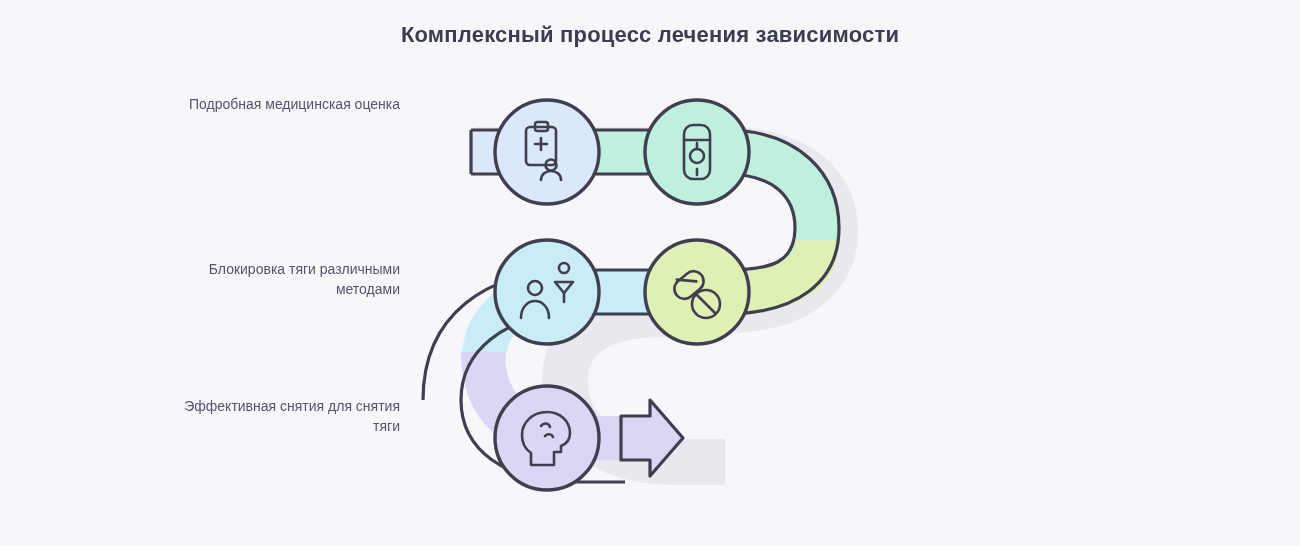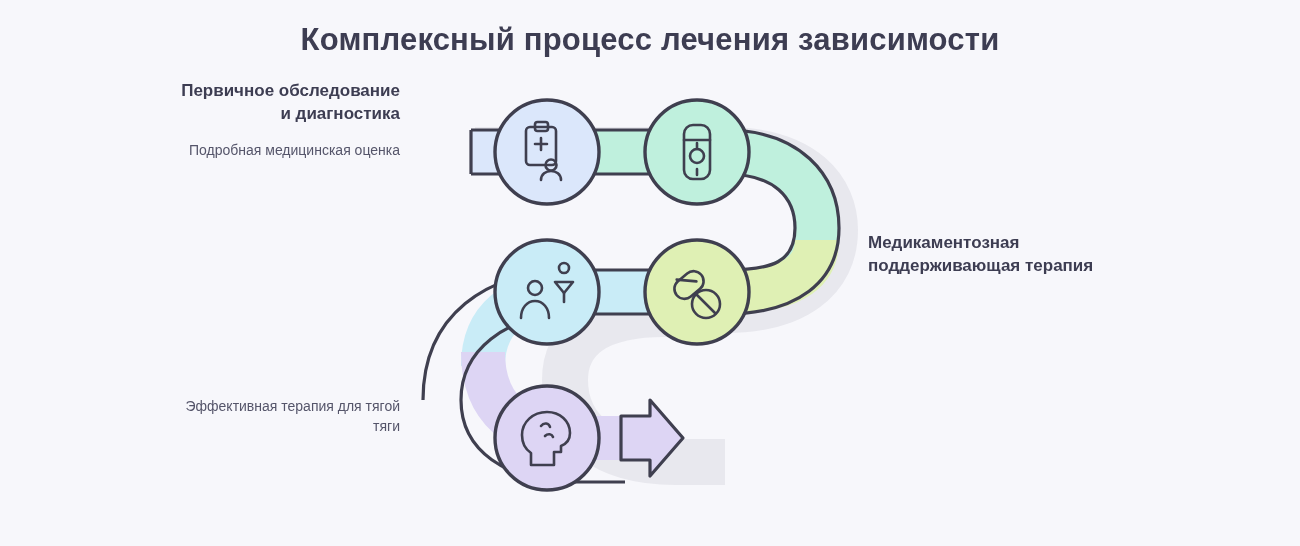--- a/index.html
+++ b/index.html
@@ -14,21 +14,21 @@
     color: #3b3b4f;
     overflow: hidden;
     position: relative;
   }
   .page-title {
     position: absolute;
     top: 22px;
     left: 0;
     width: 1300px;
     text-align: center;
-    font-size: 31px;
+    font-size: 22px;
     font-weight: bold;
     color: #3d3d52;
     letter-spacing: 0.2px;
   }
   .diagram-stage {
     position: absolute;
     left: 425px;
     top: 70px;
     width: 450px;
     height: 450px;
@@ -72,40 +72,39 @@
   }
 </style>
 </head>
 <body>
 
 <div class="page-title">Комплексный процесс лечения зависимости</div>
 
 <div class="left-labels">
 
   <div class="label-block" id="lbl-assessment">
-    <div class="lbl-title">Первичное обследование и диагностика</div>
     <div class="lbl-desc">Подробная медицинская оценка</div>
   </div>
 
   <div class="label-block" id="lbl-coding">
+    <div class="lbl-desc">Блокировка тяги различными методами</div>
   </div>
 
   <div class="label-block" id="lbl-psych">
-    <div class="lbl-desc">Эффективная терапия для тягой тяги</div>
+    <div class="lbl-desc">Эффективная снятия для снятия тяги</div>
   </div>
 
 </div>
 
 <div class="right-labels">
 
   <div class="label-block" id="lbl-detox">
   </div>
 
   <div class="label-block" id="lbl-medication">
-    <div class="lbl-title">Медикаментозная поддерживающая терапия</div>
   </div>
 
 </div>
 
 <div class="diagram-stage">
   <svg class="flow" width="450" height="460" viewBox="0 0 450 460">
 
     <g opacity="0.10">
       <path d="M50 80 H230 H300 C380 80 410 120 410 160 C410 210 370 240 300 240 H240" fill="none" stroke="#6a6a80" stroke-width="46" stroke-linecap="butt"></path>
       <path d="M300 244 H240 C170 244 140 270 140 310 C140 360 180 392 250 392 H300" fill="none" stroke="#6a6a80" stroke-width="46" stroke-linecap="butt"></path>

